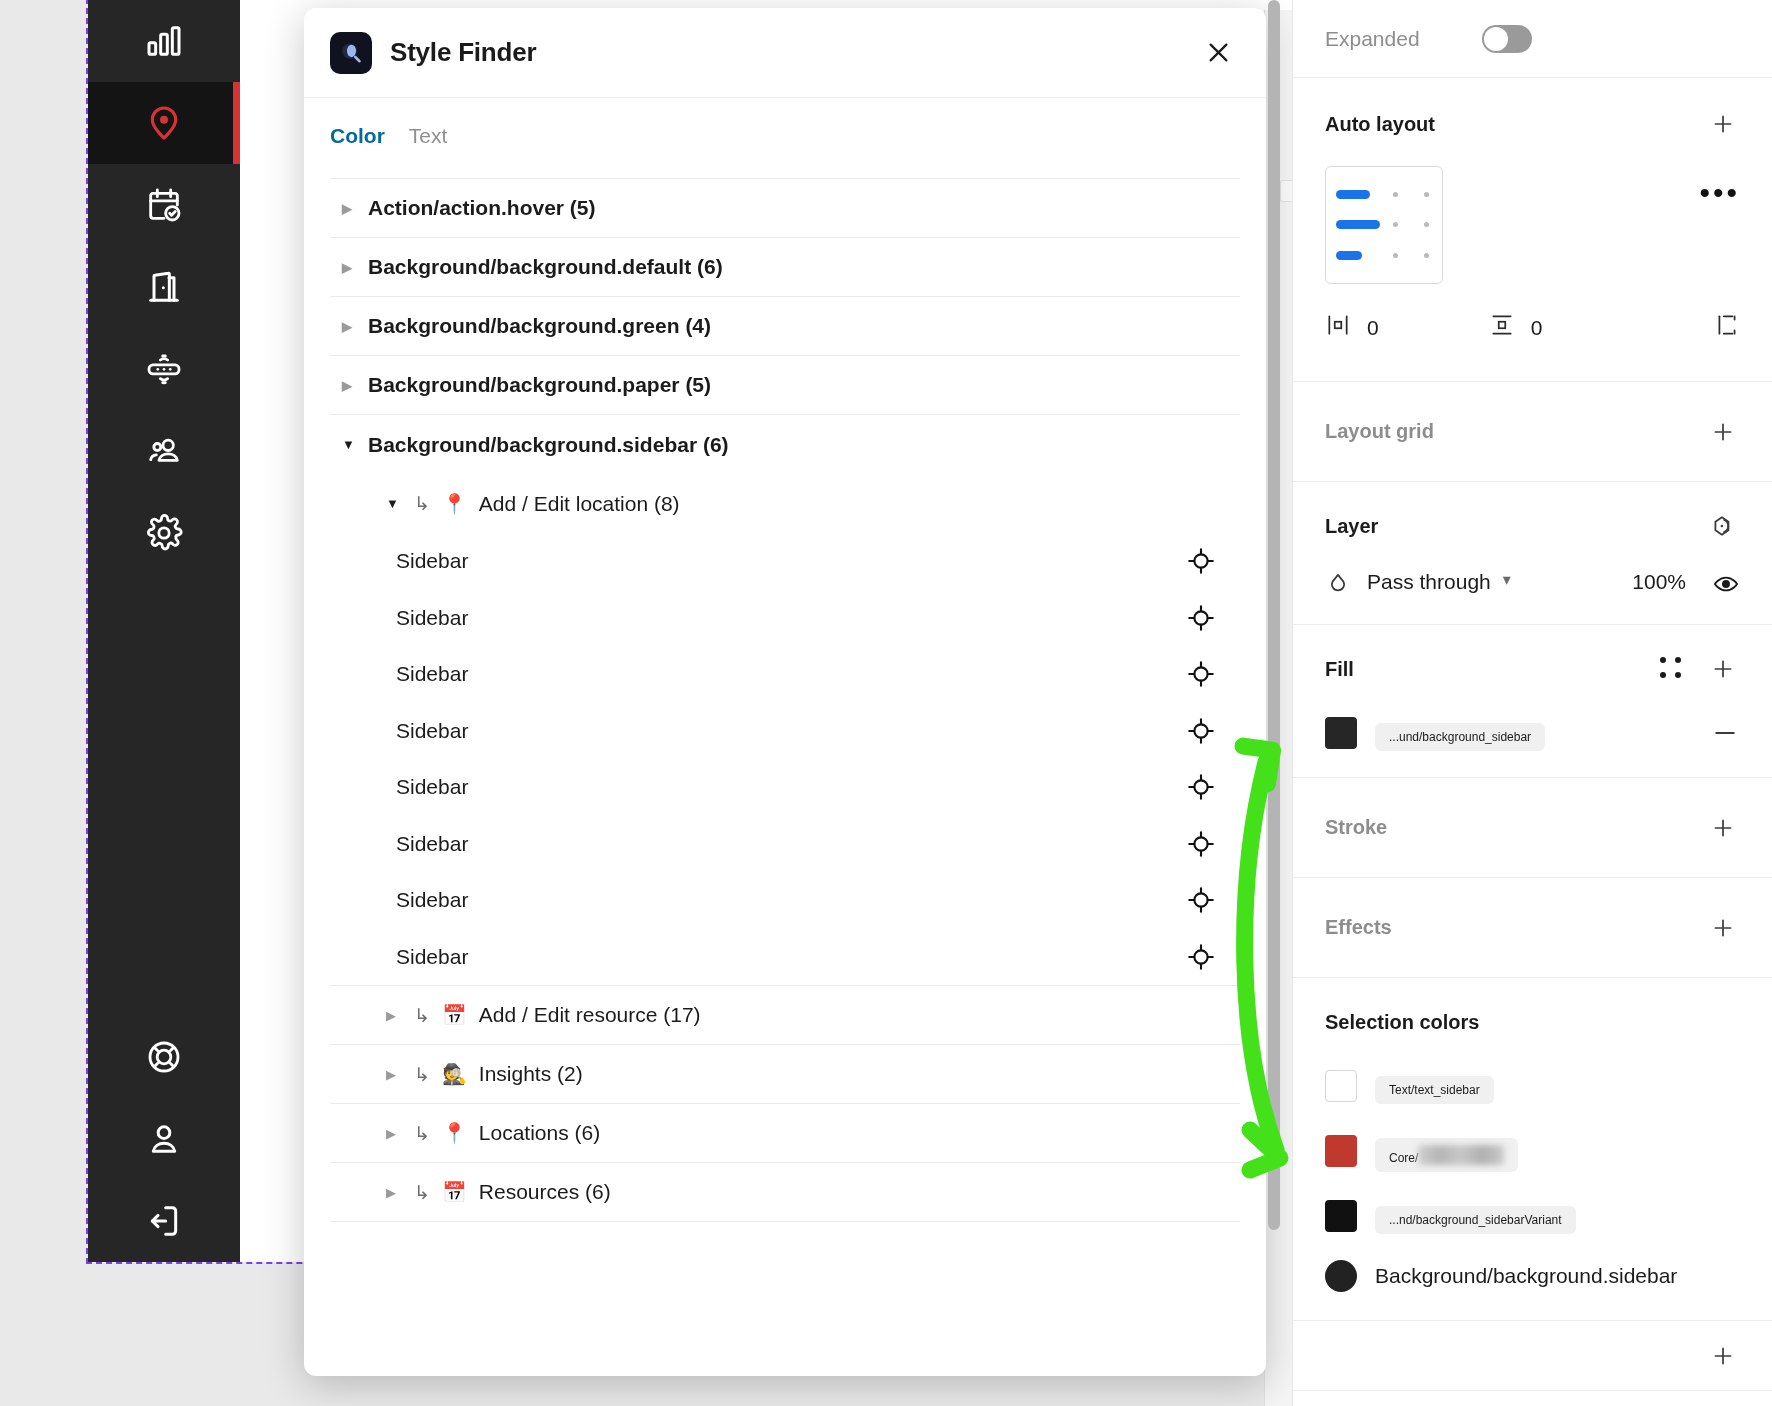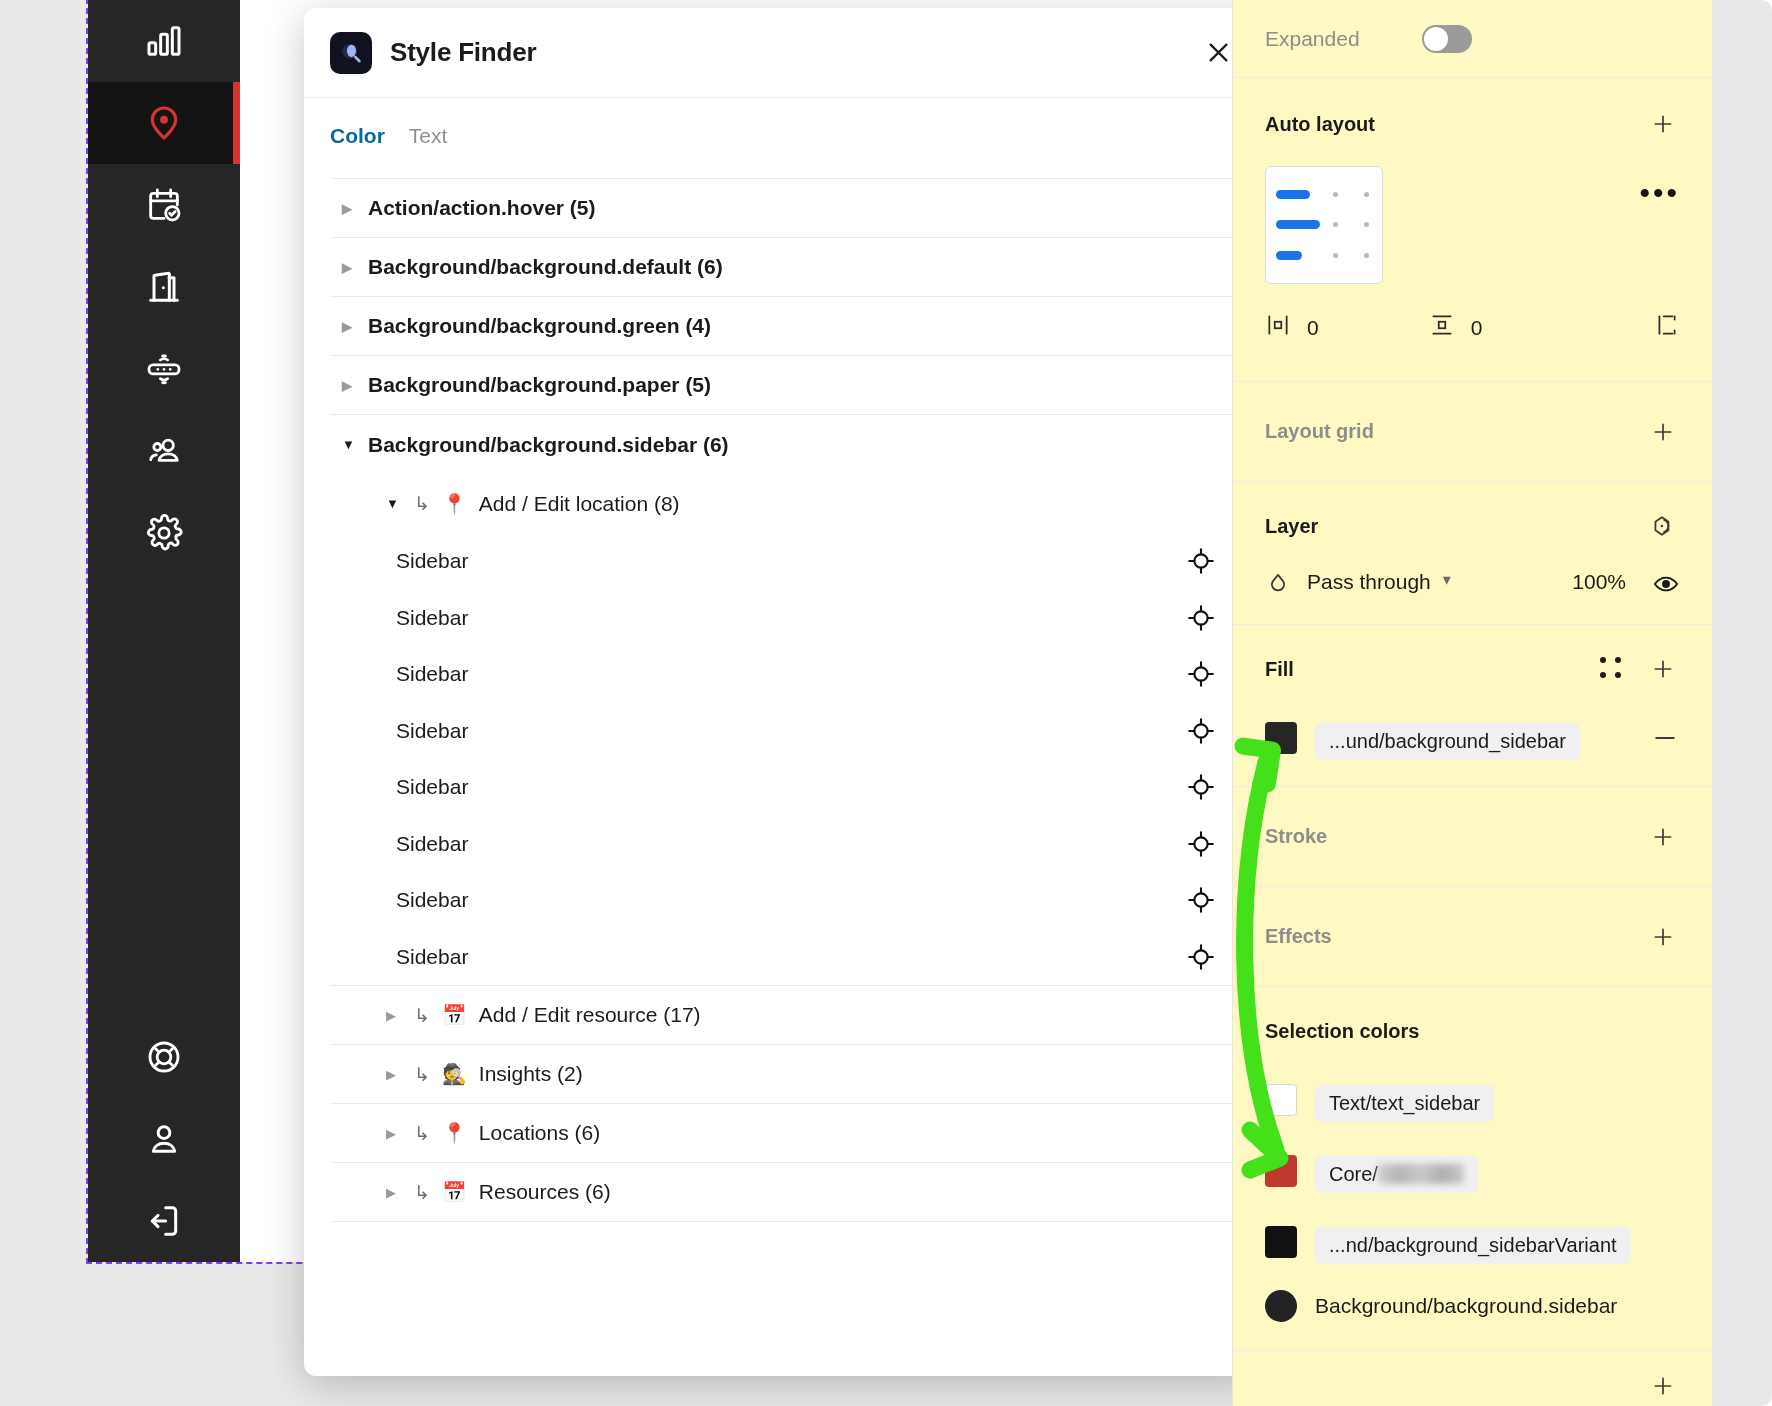--- a/index.html
+++ b/index.html
@@ -2,21 +2,21 @@
 <html><head>
 <meta charset="utf-8">
 <style>
   * { box-sizing: border-box; margin: 0; padding: 0; }
   html, body {
     width: 1772px; height: 1406px;
     font-family: "Liberation Sans", sans-serif;
     background: #ffffff;
     overflow: hidden;
   }
-  #root { position: relative; width: 1772px; height: 1406px; background: #e8e8e8; border-radius: 10px; }
+  #root { position: relative; width: 1772px; height: 1406px; background: #e8e8e8; }
 
   
   .app-canvas {
     position: absolute; left: 0; top: 0; width: 1292px; height: 1406px;
     background: #e9e9e9;
   }
   .app-frame {
     position: absolute; left: 88px; top: 0px; width: 1204px; height: 1262px;
     background: #ffffff;
     outline: 2px dashed #7b3ff2;
@@ -120,22 +120,22 @@
     font-size: 21px; color: #1b1b1b; cursor: pointer;
   }
   .row-leaf .leaf-label { flex: 1 1 auto; }
   .leaf-target { width: 30px; height: 30px; color: #111; }
   .leaf-target svg { width: 30px; height: 30px; display: block; }
 
   .leaf-group { border-bottom: 1px solid #eaeaea; }
 
   
   .props {
-    position: absolute; left: 1232px; top: 0; width: 480px; height: 1406px;
-    background: #fef9c3; border-left: 1px solid #e6e6e6;
+    position: absolute; left: 1292px; top: 0; width: 480px; height: 1406px;
+    background: #ffffff; border-left: 1px solid #e6e6e6;
     font-size: 20px; color: #1b1b1b;
   }
   .p-sec { border-bottom: 1px solid #ececec; padding: 0 32px; }
   .p-title { font-size: 20px; font-weight: 700; color: #1b1b1b; }
   .p-title.muted { color: #8d8d8d; font-weight: 700; }
   .p-plus {
     margin-left: auto; width: 34px; height: 34px; cursor: pointer;
     display: flex; align-items: center; justify-content: center; color: #3c3c3c;
   }
   .p-plus svg { width: 26px; height: 26px; }
@@ -202,21 +202,21 @@
   .fill-head { display: flex; align-items: center; height: 40px; }
   .fill-tools { margin-left: auto; display: flex; align-items: center; gap: 22px; }
   .dots4 { width: 24px; height: 24px; cursor: pointer; display: grid;
            grid-template-columns: 1fr 1fr; grid-template-rows: 1fr 1fr; gap: 6px; }
   .dots4 i { width: 6px; height: 6px; border-radius: 50%; background: #1b1b1b; display: block; }
   .fill-row { display: flex; align-items: center; margin-top: 26px; }
   .swatch { width: 32px; height: 32px; border-radius: 4px; flex: 0 0 32px; }
   .swatch.outline { border: 1px solid #d7d7d7; }
   .chip {
     margin-left: 18px; background: #f0f0f0; border-radius: 6px;
-    padding: 7px 14px; font-size: 20px; color: #1b1b1b; white-space: nowrap; margin-top: 8px;
+    padding: 7px 14px; font-size: 12px; color: #1b1b1b; white-space: nowrap; margin-top: 8px;
   }
   .minus { margin-left: auto; width: 30px; height: 30px; color: #3b3b3b; cursor: pointer; }
 
   
   .sec-stroke { height: 100px; display: flex; align-items: center; }
 
   
   .sec-selcolors { padding-top: 24px; padding-bottom: 28px; }
   .sc-head { height: 40px; display: flex; align-items: center; }
   .sc-row { display: flex; align-items: center; margin-top: 26px; }

